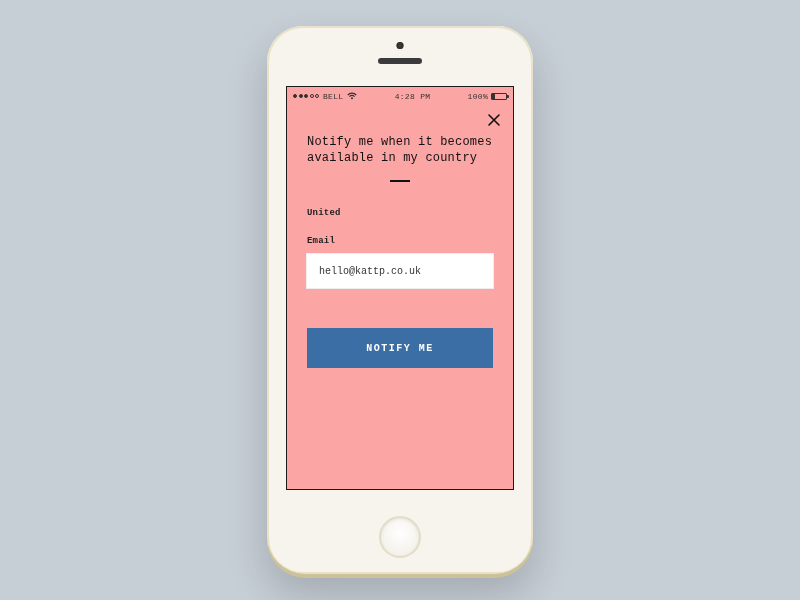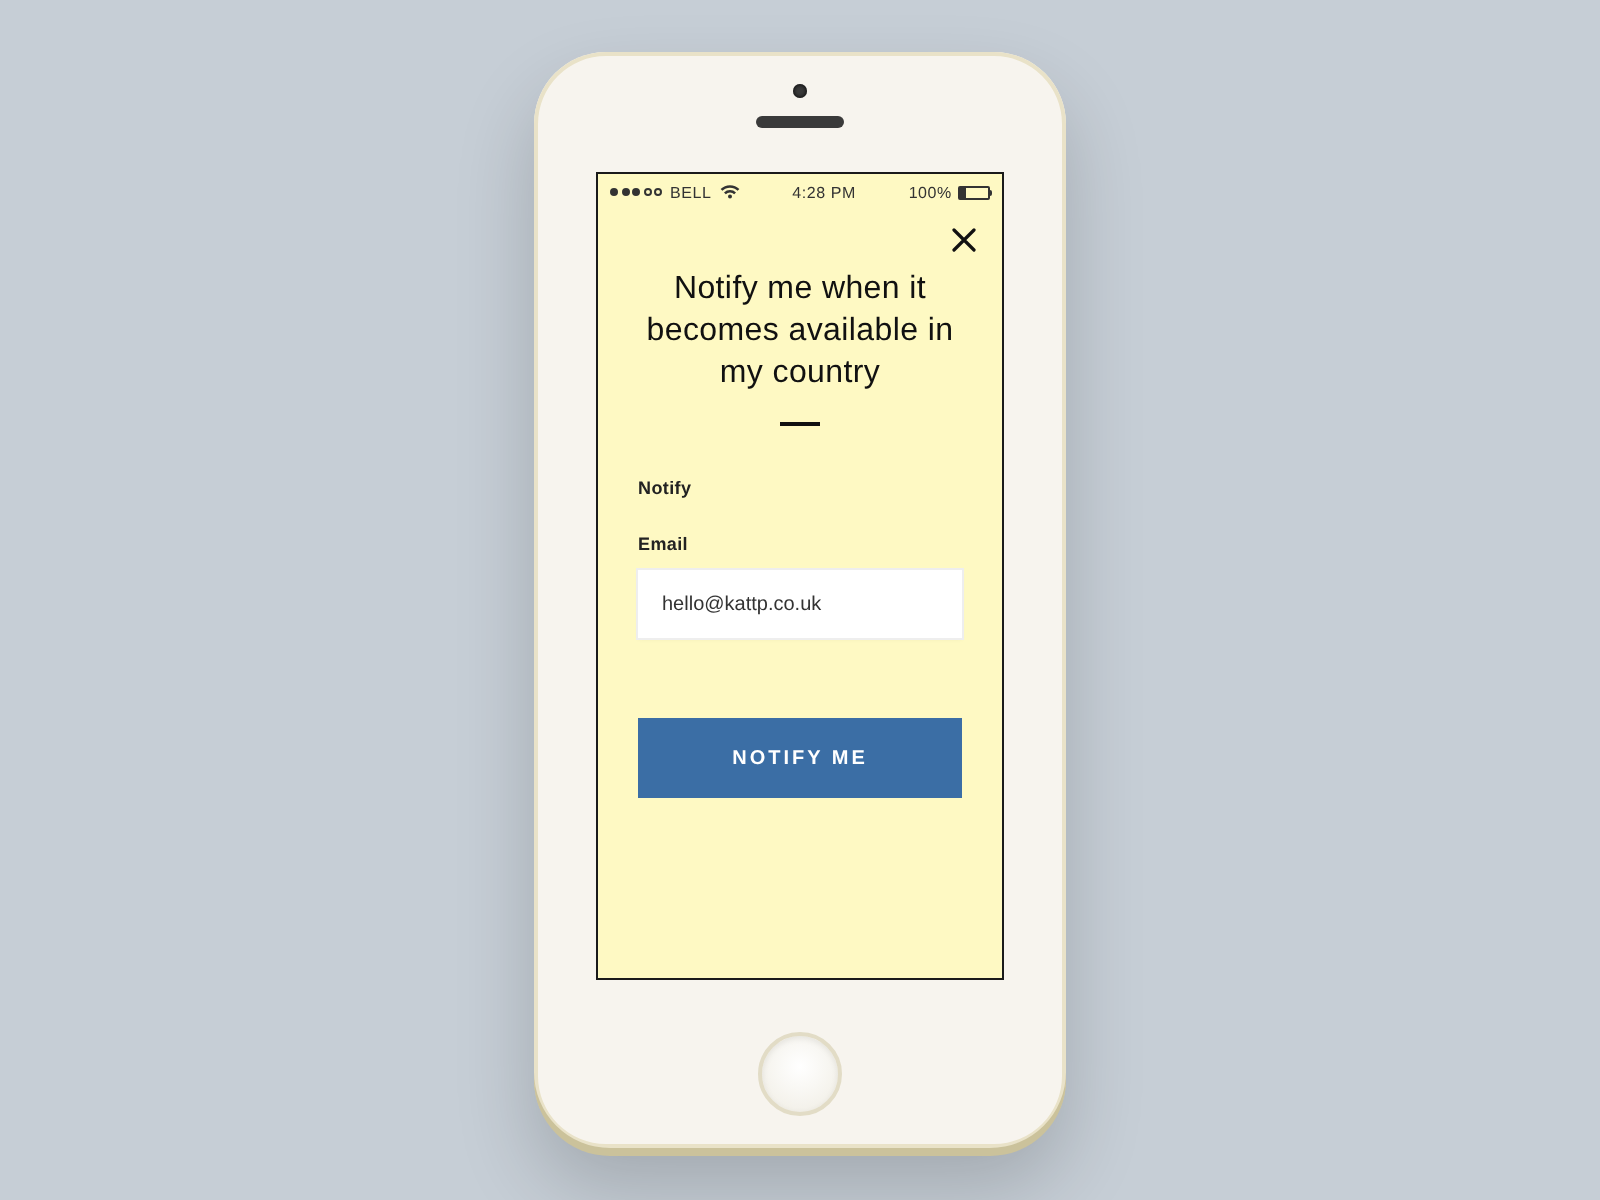--- a/index.html
+++ b/index.html
@@ -49,26 +49,27 @@
   }
   .speaker {
     width: 44px; height: 6px;
     background: #3a3a3a;
     border-radius: 4px;
     position: absolute;
     top: 32px; left: 50%;
     transform: translateX(-50%);
   }
   .screen {
-    width: 204px;
+    width: 228px;
     height: 404px;
-    background: #fef9c3;
+    background: #fca5a5;
     border: 1.5px solid #1a1a1a;
     position: relative;
     overflow: hidden;
+    font-family: Liberation Mono, monospace;
   }
   .statusbar {
     height: 18px;
     display: flex;
     align-items: center;
     justify-content: space-between;
     padding: 0 6px;
     font-size: 8px;
     color: #333;
     letter-spacing: 0.3px;
@@ -111,22 +112,22 @@
     position: absolute;
     top: 6px; right: 10px;
     width: 18px; height: 18px;
     display:flex;align-items:center;justify-content:center;
     cursor:pointer;
     color:#111;
   }
   .close svg { display:block; }
   .title {
     margin-top: 22px;
-    text-align: center;
-    font-size: 16px;
+    text-align: left;
+    font-size: 12px;
     line-height: 1.3;
     color: #111;
     font-weight: 400;
     letter-spacing: 0.2px;
   }
   .divider {
     width: 20px;
     height: 2px;
     background: #111;
     margin: 14px auto 0;
@@ -256,21 +257,21 @@
     <div class="app">
       <div class="close">
         <svg width="12" height="12" viewBox="0 0 12 12">
             <path d="M1 1l10 10M11 1L1 11" stroke="#111" stroke-width="1.6" stroke-linecap="round"></path>
           </svg>
       </div>
 
       <div class="title">Notify me when it becomes available in my country</div>
       <div class="divider"></div>
 
-      <div class="label">Notify</div>
+      <div class="label">United</div>
 
       <div class="label" style="margin-top:18px">Email</div>
       <div class="input">
         <input type="text" value="hello@kattp.co.uk" style="">
       </div>
 
       <div class="cta">NOTIFY ME</div>
     </div>
   </div>
 

